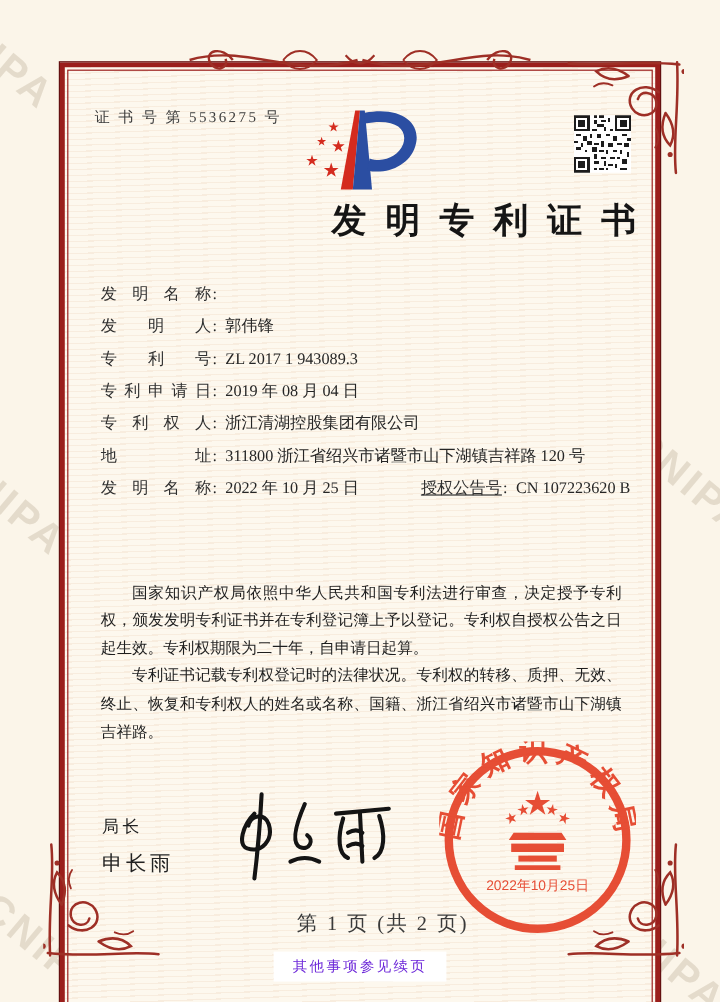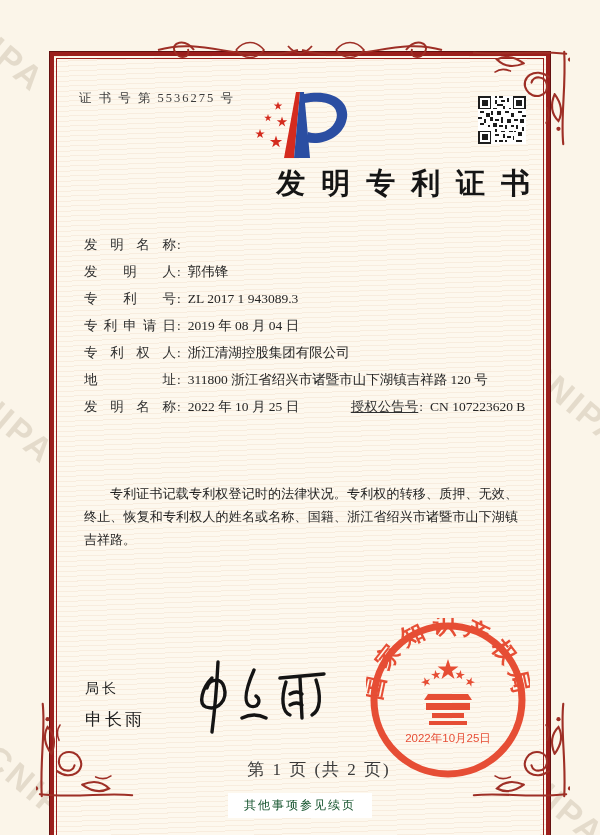--- a/index.html
+++ b/index.html
@@ -77,21 +77,21 @@
   .sig-hand{position:absolute;left:128px;top:596px;}
   .seal{position:absolute;left:312px;top:562px;opacity:0.9;mix-blend-mode:multiply;}
   .pageno{
     position:absolute;left:0;right:0;top:702px;text-align:center;
     font-size:17px;letter-spacing:2px;color:#3a3a3a;margin-left:38px;
   }
   
   .cont-note{
     position:absolute;left:50%;top:793px;transform:translateX(-50%);
     background:#ffffff;padding:4px 16px;font-size:12px;letter-spacing:2px;
-    color:#14532d;z-index:2;white-space:nowrap;
+    color:#6d28d9;z-index:2;white-space:nowrap;
   }
 </style>
 </head>
 <body>
 
 <svg width="0" height="0" style="position:absolute">
   <defs>
     <path id="star5" d="M0,-1 L0.2245,-0.309 0.951,-0.309 0.363,0.118 0.588,0.809 0,0.382 -0.588,0.809 -0.363,0.118 -0.951,-0.309 -0.2245,-0.309 Z"></path>
     <g id="corner-orn" fill="none" stroke="#9e2f26" stroke-width="2.2" stroke-linecap="round">
       <path d="M4,6 C42,2 72,8 100,5"></path>
@@ -235,20 +235,21 @@
         <span class="flabel">发明名称</span>
           <span class="fcolon">:</span>
         <span class="fvalue fixed">2022 年 10 月 25 日</span>
         <span class="flabel2">授权公告号</span>
           <span class="fcolon">:</span>
         <span class="fvalue">CN 107223620 B</span>
       </div>
     </div>
 
     <div class="bodytext">
+      <p>国家知识产权局依照中华人民共和国专利法进行审查，决定授予专利权，颁发发明专利证书并在专利登记簿上予以登记。专利权自授权公告之日起生效。专利权期限为二十年，自申请日起算。</p>
       <p>专利证书记载专利权登记时的法律状况。专利权的转移、质押、无效、终止、恢复和专利权人的姓名或名称、国籍、浙江省绍兴市诸暨市山下湖镇吉祥路。</p>
     </div>
 
     <div class="sig-title">局长</div>
     <div class="sig-name">申长雨</div>
 
     <svg class="sig-hand" width="160" height="92" viewBox="0 0 160 92" fill="none" stroke="#141414" stroke-width="3.4" stroke-linecap="round" stroke-linejoin="round">
       <path d="M30,26 C20,36 16,52 24,55 C36,59 46,48 42,35 C39,25 27,27 25,36"></path>
       <path d="M36,10 C35,30 33,56 30,80"></path>
       <path d="M72,18 C65,34 60,50 68,54 C76,57 80,48 74,44"></path>

